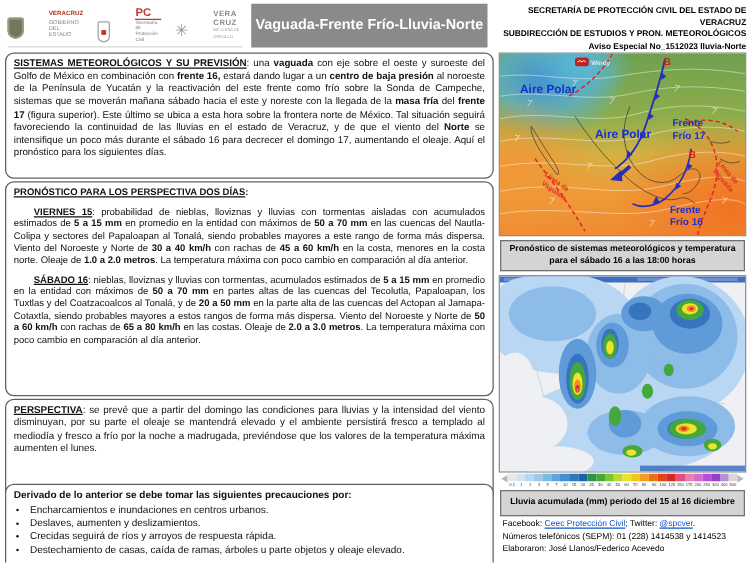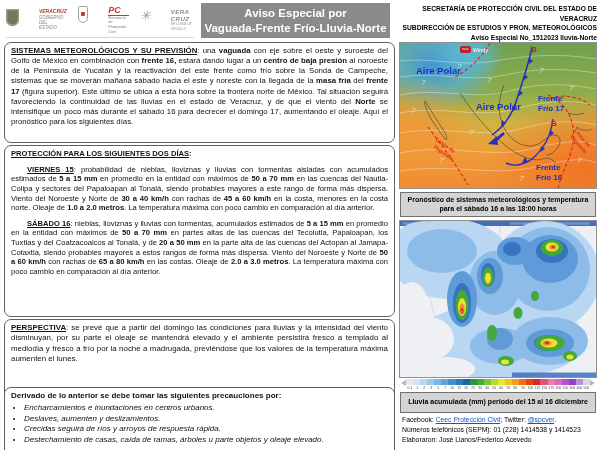--- a/index.html
+++ b/index.html
@@ -7,21 +7,21 @@
     width:600px;height:450px;position:relative;background:#fff;
     font-family:"Liberation Sans",sans-serif;color:#111;overflow:hidden;
   }
   b{font-weight:bold;}
   .u{text-decoration:underline;}
   .link{color:#1155cc;text-decoration:underline;}
 
   
   .logos{position:absolute;top:3px;left:6px;width:188px;height:34px;
     display:flex;align-items:center;gap:11px;border-bottom:1.5px solid #d8d8d8;}
-  .logo{display:flex;align-items:flex-start;gap:20px;font-style:italic;}
+  .logo{display:flex;align-items:flex-end;gap:20px;}
   .shield1{width:13px;height:17px;background:#76765c;border-radius:2px 2px 7px 7px;
     box-shadow:inset 0 0 0 1.5px #9b9b84;}
   .shield2{width:11px;height:15px;border:1px solid #a0a0a0;border-radius:2px 2px 6px 6px;
     display:flex;align-items:center;justify-content:center;}
   .shield2 i{width:4px;height:4px;background:#c43a2a;display:block;border-radius:1px;}
   .l1a{font-size:5px;font-weight:bold;color:#b03a2a;line-height:1.15;}
   .l1b{font-size:4.5px;color:#8a8a8a;line-height:1.15;}
   .l2a{font-size:9px;font-weight:bold;color:#c43a2a;line-height:1;border-bottom:1.5px solid #c43a2a;}
   .l2b{font-size:3.8px;color:#777;line-height:1.2;}
   .star3{font-size:13px;color:#9a9a9a;line-height:1;}
@@ -36,21 +36,21 @@
   
   .box{position:absolute;left:4px;width:391px;border:1.6px solid #606060;border-radius:7px;
     background:#fff;padding:3px 6px;box-sizing:border-box;color:#111;
     text-align:justify;overflow:hidden;}
   #box1{top:42px;height:101px;font-size:7.8px;line-height:1.3;}
   #box2{top:145px;height:172px;font-size:7.6px;line-height:1.27;}
   #box3{top:319px;height:84px;font-size:7.9px;line-height:1.32;}
   #box4{top:387px;height:75px;font-size:8px;line-height:1.35;text-align:left;}
   #box2 .para{margin-top:6px;text-indent:16px;}
   #box2 .hd{text-indent:0;}
-  #box4 ul{margin:1px 0 0 13px;padding:0;font-style:italic;}
+  #box4 ul{margin:1px 0 0 13px;padding:0;}
   #box4 li{margin:0;}
 
   
   .mapframe{position:absolute;left:399px;width:198px;border:1px solid #909090;box-sizing:border-box;overflow:hidden;background:#dfe3e8;}
   #map1{top:42px;height:147px;}
   #map2{top:220px;height:158px;}
   .caption{position:absolute;left:400px;width:196px;background:#d4d4d4;border:1.4px solid #707070;
     box-sizing:border-box;font-size:7px;font-weight:bold;color:#000;text-align:center;
     display:flex;align-items:center;justify-content:center;line-height:1.25;padding:1px 5px;}
   #cap1{top:192px;height:25px;}
@@ -97,37 +97,36 @@
     <span class="star3">✳</span>
     <span>
       <div class="l3a">VERA</div>
       <div class="l3a">CRUZ</div>
       <div class="l3b">ME LLENA DE ORGULLO</div>
     </span>
   </div>
 </div>
 
 <div class="titlebox">
-  <span>Aviso Especial por</span>
   <span>Vaguada-Frente Frío-Lluvia-Norte</span>
 </div>
 
 <div class="hdr-right">
   <div>SECRETARÍA DE PROTECCIÓN CIVIL DEL ESTADO DE VERACRUZ</div>
   <div>SUBDIRECCIÓN DE ESTUDIOS Y PRON. METEOROLÓGICOS</div>
   <div>Aviso Especial No_1512023 lluvia-Norte</div>
   <div>XALAPA, VER., viernes 15 de diciembre de 2023/8:00 h</div>
 </div>
 
 <div class="box" id="box1">
   <span><b class="u">SISTEMAS METEOROLÓGICOS Y SU PREVISIÓN</b><span>: una </span><b>vaguada</b><span> con eje sobre el oeste y suroeste del Golfo de México en combinación con </span><b>frente 16,</b><span> estará dando lugar a un </span><b>centro de baja presión</b><span> al noroeste de la Península de Yucatán y la reactivación del este frente como frío sobre la Sonda de Campeche, sistemas que se moverán mañana sábado hacia el este y noreste con la llegada de la </span><b>masa fría</b><span> del </span><b>frente 17</b><span> (figura superior). Este último se ubica a esta hora sobre la frontera norte de México. Tal situación seguirá favoreciendo la continuidad de las lluvias en el estado de Veracruz, y de que el viento del </span><b>Norte</b><span> se intensifique un poco más durante el sábado 16 para decrecer el domingo 17, aumentando el oleaje. Aquí el pronóstico para los siguientes días.</span></span>
 </div>
 
 <div class="box" id="box2">
-  <div class="para hd" style="margin-top:0;"><b class="u">PROTECCIÓN PARA LOS SIGUIENTES DOS DÍAS</b><b>:</b></div>
+  <div class="para hd" style="margin-top:0;"><b class="u">PRONÓSTICO PARA LOS PERSPECTIVA DOS DÍAS</b><b>:</b></div>
   <div class="para"><b class="u">VIERNES 15</b><span>: probabilidad de nieblas, lloviznas y lluvias con tormentas aisladas con acumulados estimados de </span><b>5 a 15 mm</b><span> en promedio en la entidad con máximos de </span><b>50 a 70 mm</b><span> en las cuencas del Nautla-Colipa y sectores del Papaloapan al Tonalá, siendo probables mayores a este rango de forma más dispersa. Viento del Noroeste y Norte de </span><b>30 a 40 km/h</b><span> con rachas de </span><b>45 a 60 km/h</b><span> en la costa, menores en la costa norte. Oleaje de </span><b>1.0 a 2.0 metros</b><span>. La temperatura máxima con poco cambio en comparación al día anterior.</span></div>
   <div class="para"><b class="u">SÁBADO 16</b><span>: nieblas, lloviznas y lluvias con tormentas, acumulados estimados de </span><b>5 a 15 mm</b><span> en promedio en la entidad con máximos de </span><b>50 a 70 mm</b><span> en partes altas de las cuencas del Tecolutla, Papaloapan, los Tuxtlas y del Coatzacoalcos al Tonalá, y de </span><b>20 a 50 mm</b><span> en la parte alta de las cuencas del Actopan al Jamapa-Cotaxtla, siendo probables mayores a estos rangos de forma más dispersa. Viento del Noroeste y Norte de </span><b>50 a 60 km/h</b><span> con rachas de </span><b>65 a 80 km/h</b><span> en las costas. Oleaje de </span><b>2.0 a 3.0 metros</b><span>. La temperatura máxima con poco cambio en comparación al día anterior.</span></div>
 </div>
 
 <div class="box" id="box3">
   <span><b class="u">PERSPECTIVA</b><span>: se prevé que a partir del domingo las condiciones para lluvias y la intensidad del viento disminuyan, por su parte el oleaje se mantendrá elevado y el ambiente persistirá fresco a templado al mediodía y fresco a frío por la noche a madrugada, previéndose que los valores de la temperatura máxima aumenten el lunes.</span></span>
 </div>
 
 <div class="box" id="box4">
   <b>Derivado de lo anterior se debe tomar las siguientes precauciones por:</b>

